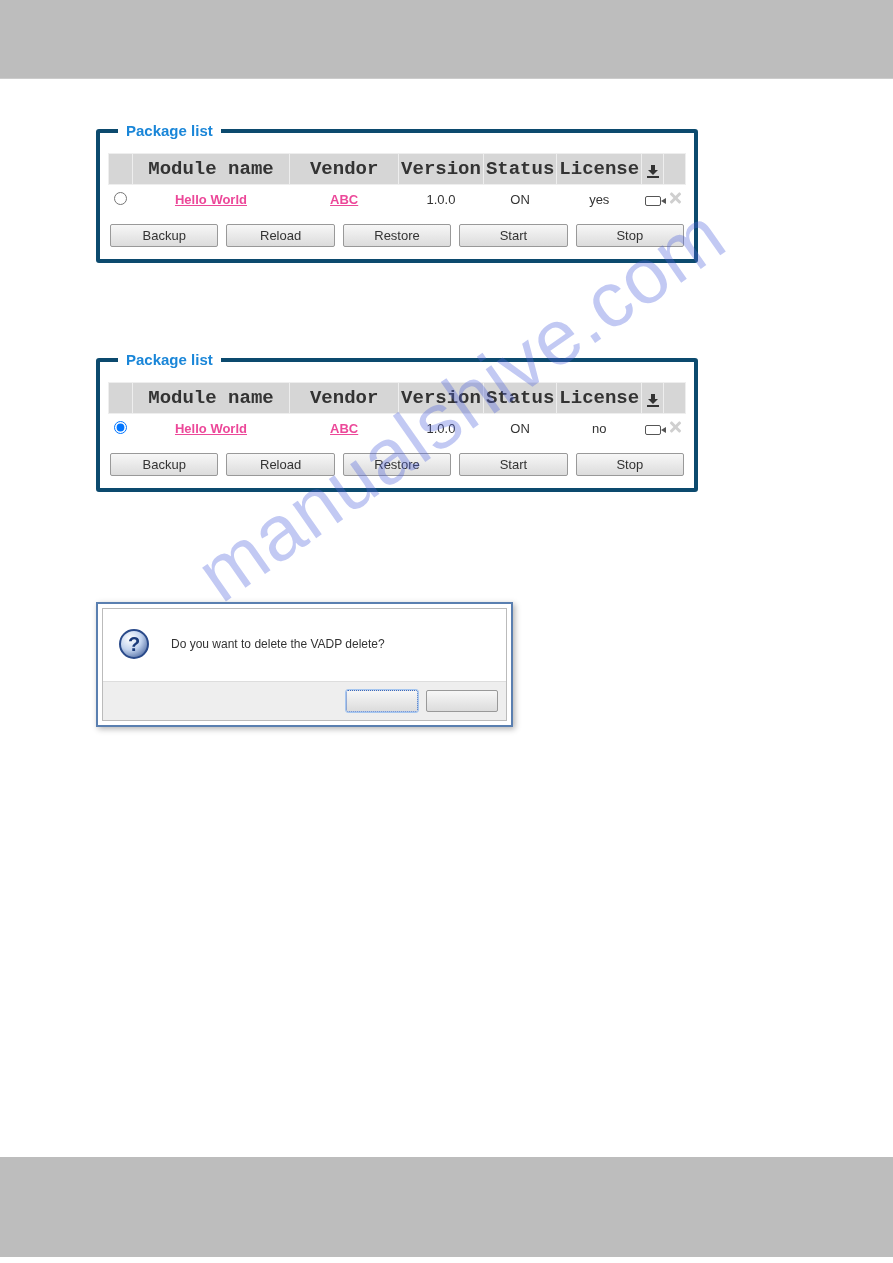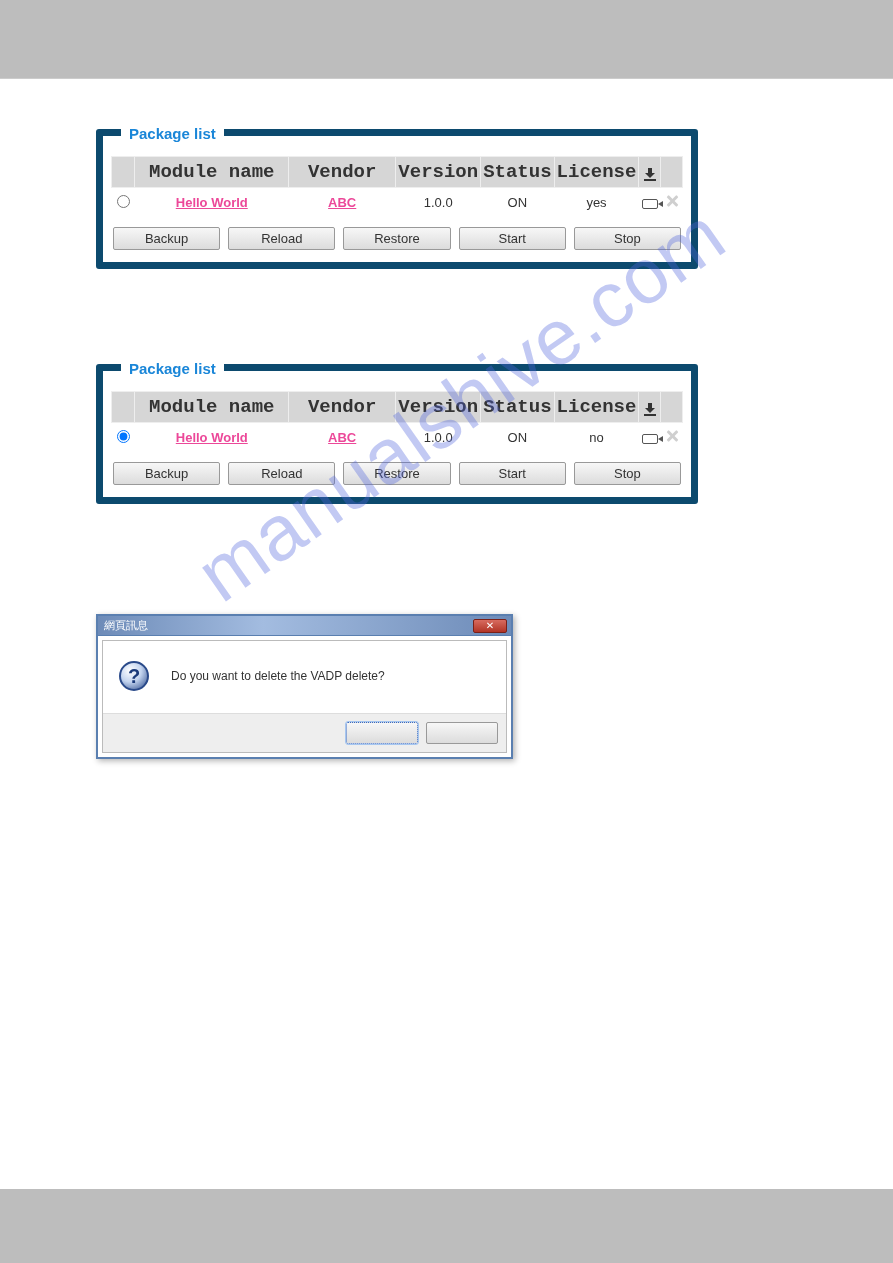--- a/index.html
+++ b/index.html
@@ -31,21 +31,21 @@
     transform: rotate(-35deg);
     transform-origin: center;
     font-family: Arial, sans-serif;
     pointer-events: none;
     z-index: 5;
     letter-spacing: 1px;
   }
   .panel {
     margin: 20px 0 35px 96px;
     width: 602px;
-    border: 7px solid #0c4a6e;
+    border: 4px solid #0c4a6e;
     border-radius: 3px;
     padding: 20px 8px 12px 8px;
     position: relative;
   }
   .panel-title {
     position: absolute;
     top: -11px;
     left: 18px;
     background: #fff;
     padding: 0 8px;
@@ -324,26 +324,20 @@
     <div class="btn-row">
       <div class="btn">Backup</div>
       <div class="btn">Reload</div>
       <div class="btn">Restore</div>
       <div class="btn">Start</div>
       <div class="btn">Stop</div>
     </div>
   </div>
 
   <div class="dialog">
-    <div class="dialog-titlebar">
-      <span>網頁訊息</span>
-      <div class="close-btn">
-        <span>✕</span>
-      </div>
-    </div>
     <div class="dialog-body">
       <div class="dialog-inner">
         <div class="dialog-msg">
           <div class="q-icon">?</div>
           <div class="dialog-msg-text">Do you want to delete the VADP delete?</div>
         </div>
         <div class="dialog-buttons">
           <div class="dlg-btn focus"></div>
           <div class="dlg-btn"></div>
         </div>

